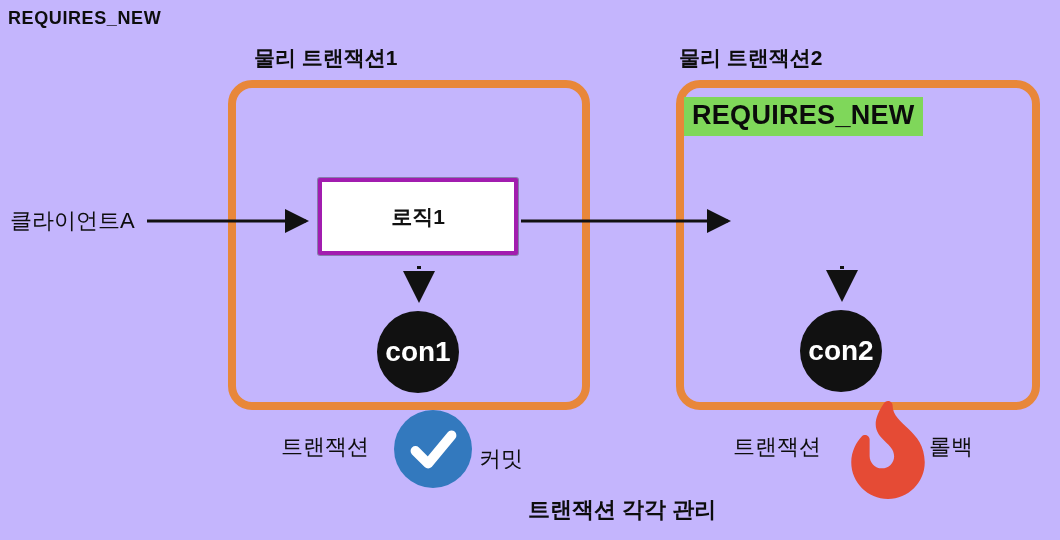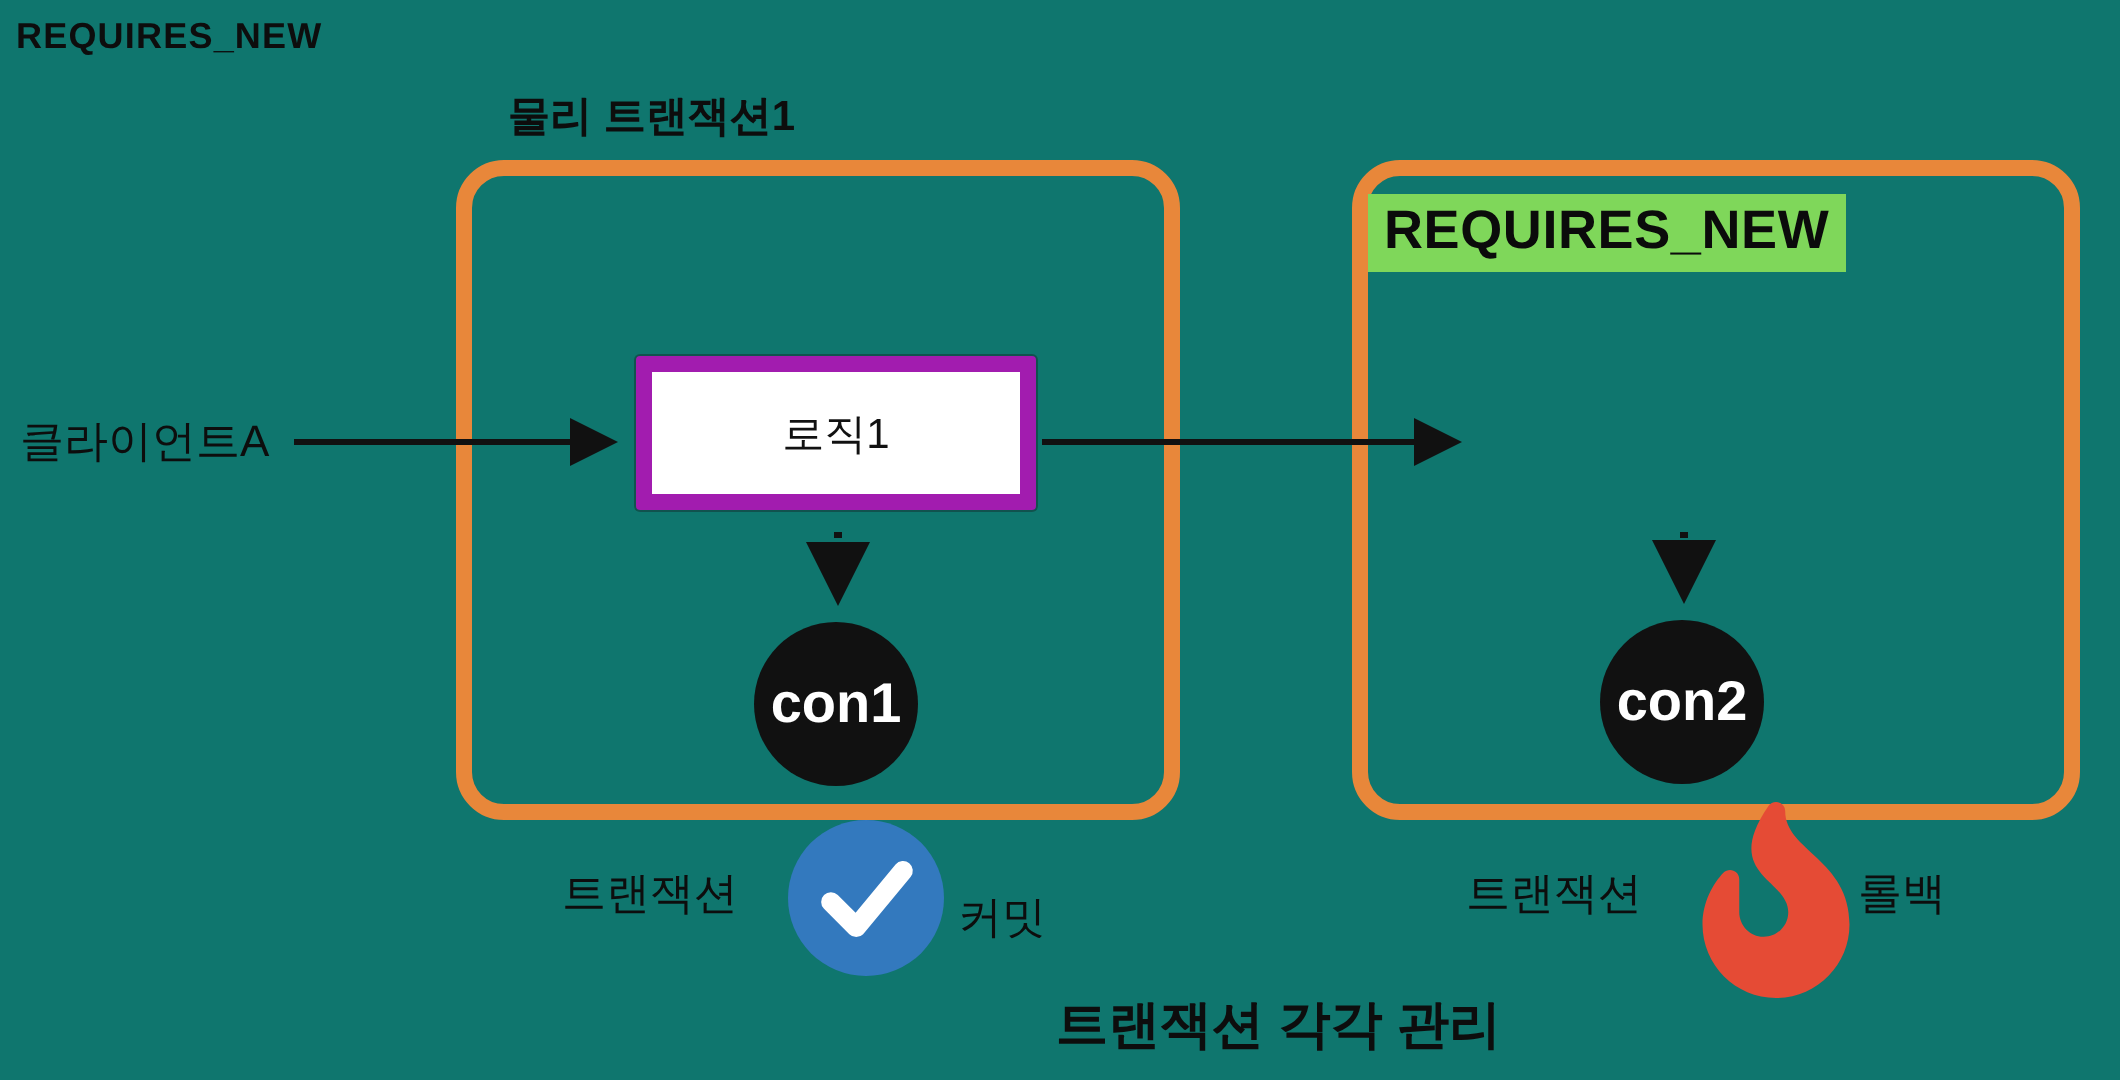--- a/index.html
+++ b/index.html
@@ -4,21 +4,21 @@
 <style>
   html, body {
     margin: 0;
     padding: 0;
     background: #ffffff;
   }
   .stage {
     position: relative;
     width: 1060px;
     height: 540px;
-    background: #0f766e;
+    background: #c4b5fd;
     font-family: "Liberation Sans", sans-serif;
     color: #111111;
     overflow: hidden;
     text-align: right;
   }
   .corner-label {
     position: absolute;
     left: 8px;
     top: 8px;
     font-size: 18px;
@@ -57,28 +57,28 @@
     line-height: 1.15;
     padding: 3px 8px 5px 8px;
     letter-spacing: 0.3px;
     z-index: 2;
   }
   .logic-box {
     position: absolute;
     box-sizing: border-box;
     width: 200px;
     height: 77px;
-    border: 8px solid #a21caf;
+    border: 4px solid #a21caf;
     border-radius: 2px;
     background: #ffffff;
     display: flex;
     align-items: center;
     justify-content: center;
     font-size: 21px;
-    font-weight: 400;
+    font-weight: 700;
     z-index: 2;
     box-shadow: 0 0 0 1px rgba(20,20,20,0.35);
   }
   #logic1-box { left: 318px; top: 178px; }
   #logic2-box { left: 740px; top: 178px; }
   .con-circle {
     position: absolute;
     width: 82px;
     height: 82px;
     border-radius: 50%;
@@ -125,36 +125,37 @@
     left: 847px;
     top: 401px;
     width: 82px;
     height: 98px;
     z-index: 4;
   }
   .bottom-caption {
     position: absolute;
     left: 528px;
     top: 495px;
-    font-size: 26px;
+    font-size: 22px;
     font-weight: 700;
     color: #0d0d0d;
     z-index: 5;
     white-space: nowrap;
   }
 </style>
 </head>
 <body>
 
 <div class="stage">
 
   <div class="corner-label">REQUIRES_NEW</div>
 
   <div class="tx-title" id="tx1-title">물리 트랜잭션1</div>
 
+  <div class="tx-title" id="tx2-title">물리 트랜잭션2</div>
 
   <div class="tx-box" id="tx1-box"></div>
 
   <div class="tx-box" id="tx2-box"></div>
 
   <div class="badge">REQUIRES_NEW</div>
 
   <div class="logic-box" id="logic1-box">
     <span>로직1</span>
   </div>

